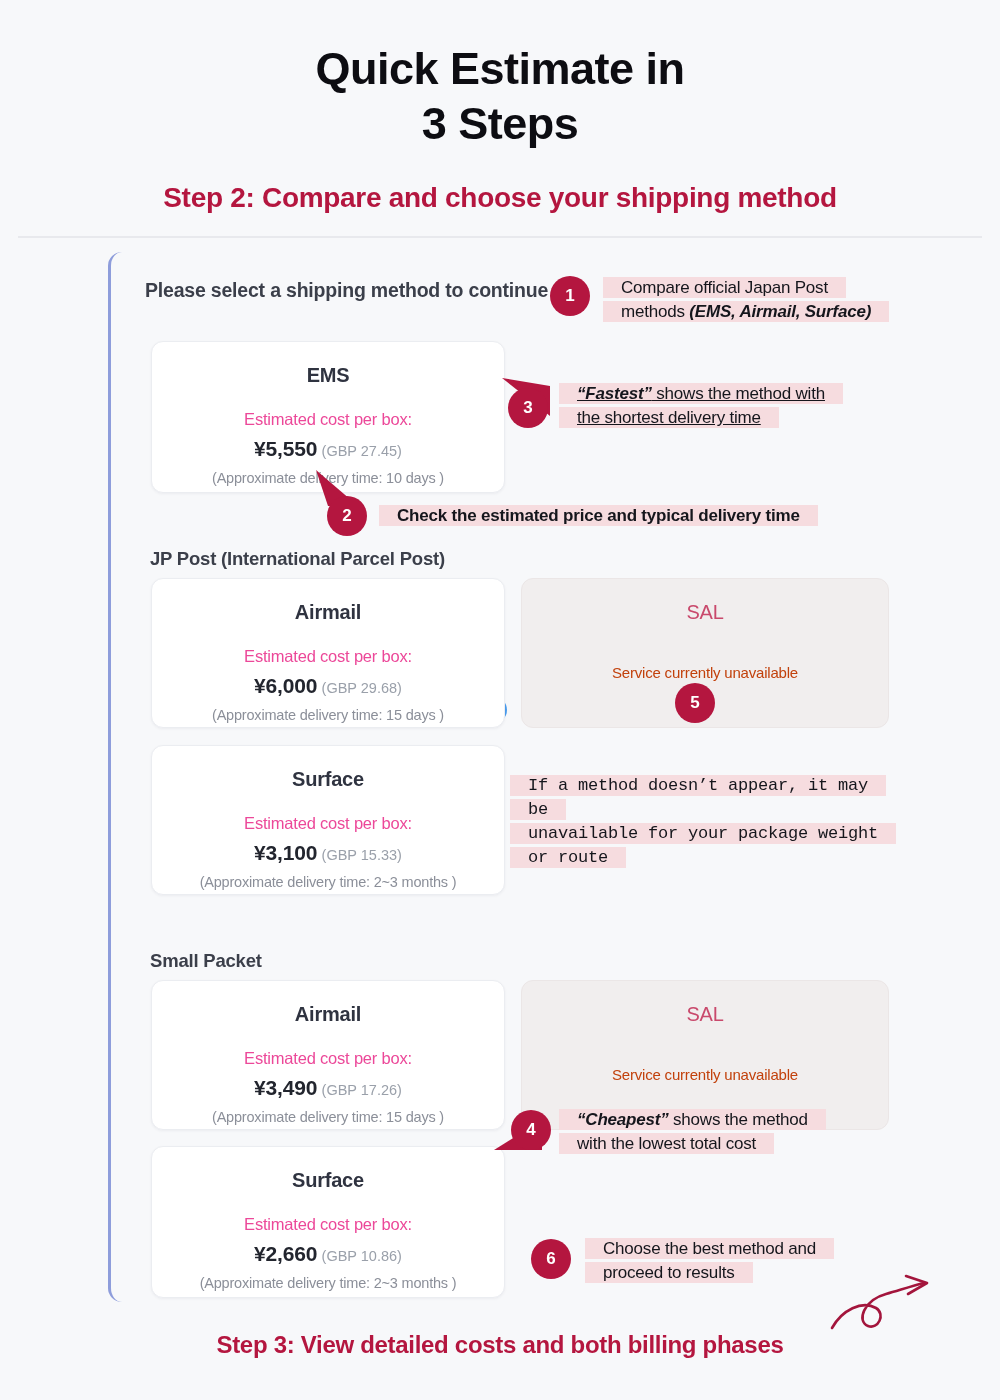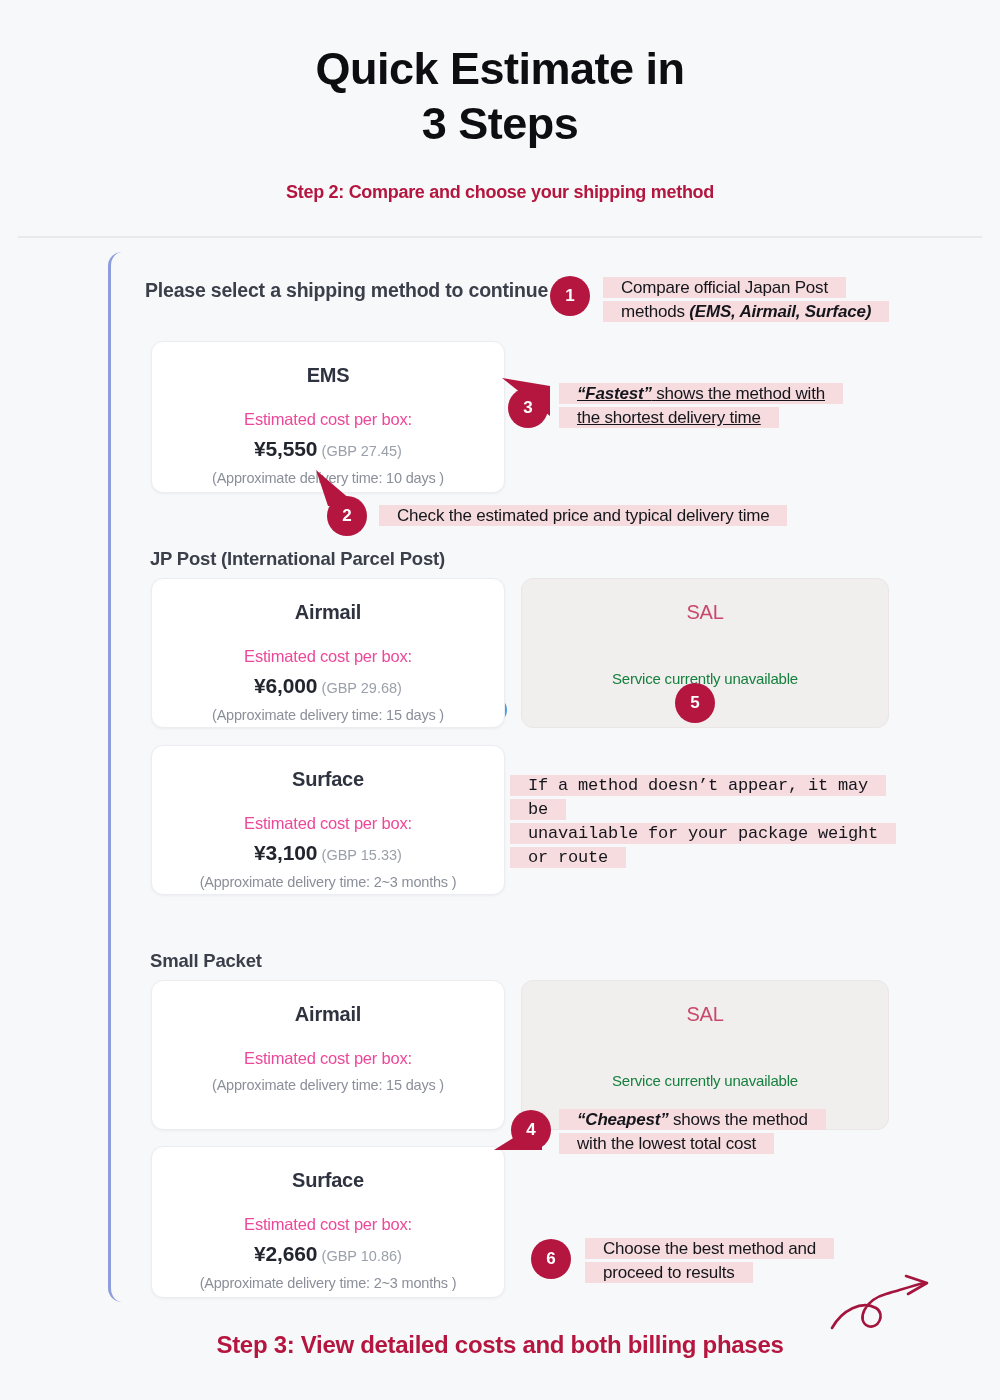--- a/index.html
+++ b/index.html
@@ -19,21 +19,21 @@
     font-size: 45px;
     font-weight: bold;
     color: #0d0d12;
     line-height: 1.22;
     letter-spacing: -0.5px;
     padding-top: 42px;
     white-space: pre-line;
   }
   .step-subtitle {
     text-align: center;
-    font-size: 18px;
+    font-size: 28px;
     font-weight: bold;
     color: #b4163f;
     margin-top: 30px;
     letter-spacing: -0.3px;
   }
   .divider {
     position: absolute;
     top: 236px;
     left: 18px;
     right: 18px;
@@ -122,23 +122,22 @@
     color: #8b8f99;
     letter-spacing: -0.2px;
   }
   .unavail-msg {
     position: absolute;
     top: 85px;
     left: 0;
     width: 100%;
     text-align: center;
     font-size: 15px;
-    color: #15803d;
-    letter-spacing: -0.2px;
-    margin-top: 6px;
+    color: #c2410c;
+    letter-spacing: -0.2px;
   }
 
   
   .group-label {
     position: absolute;
     font-size: 18.5px;
     font-weight: bold;
     color: #3b3f4a;
     letter-spacing: -0.2px;
   }
@@ -275,20 +274,24 @@
     <div class="delivery">(Approximate delivery time: 2~3 months )</div>
   </div>
 </div>
 
 <div class="group-label" style="left:150px; top:950px;">Small Packet</div>
 
 <div class="card" style="left:151px; top:980px; width:354px; height:150px;">
   <div class="card-title">Airmail</div>
   <div class="card-body">
     <div class="cost-label">Estimated cost per box:</div>
+    <div class="cost-row">
+      <span class="cost-jpy">¥3,490</span>
+      <span class="cost-gbp">(GBP 17.26)</span>
+    </div>
     <div class="delivery">(Approximate delivery time: 15 days )</div>
   </div>
 </div>
 
 <div class="card unavail" style="left:521px; top:980px; width:368px; height:150px;">
   <div class="card-title">SAL</div>
   <div class="unavail-msg">Service currently unavailable</div>
 </div>
 
 <div class="card" style="left:151px; top:1146px; width:354px; height:152px;">
@@ -316,21 +319,21 @@
 <div class="anno-num" style="left:508px; top:388px;">3</div>
 <div class="anno-text" style="left:559px; top:382px; width:300px;text-decoration:underline;">
   <span><i>“Fastest”</i><b style="font-weight:normal"> shows the method with</b></span><br>
   <span>the shortest delivery time</span>
 </div>
 
 <svg class="anno-tail" style="left:300px; top:470px; width:70px; height:50px;">
   <path d="M58 36 L28 36 L16 0 Z" fill="#b4163f"></path>
 </svg>
 <div class="anno-num" style="left:327px; top:496px;">2</div>
-<div class="anno-text" style="left:379px; top:504px; width:440px;">
+<div class="anno-text" style="left:379px; top:504px; width:440px;font-weight:bold;">
   <span>Check the estimated price and typical delivery time</span>
 </div>
 
 <div class="anno-num" style="left:675px; top:683px;">5</div>
 <div class="anno-text" style="left:510px; top:774px; width:388px; font-family:Liberation Mono, monospace;">
   <span>If a method doesn’t appear, it may be</span><br>
   <span>unavailable for your package weight or route</span>
 </div>
 
 <svg class="anno-tail" style="left:480px; top:1110px; width:70px; height:50px;">

